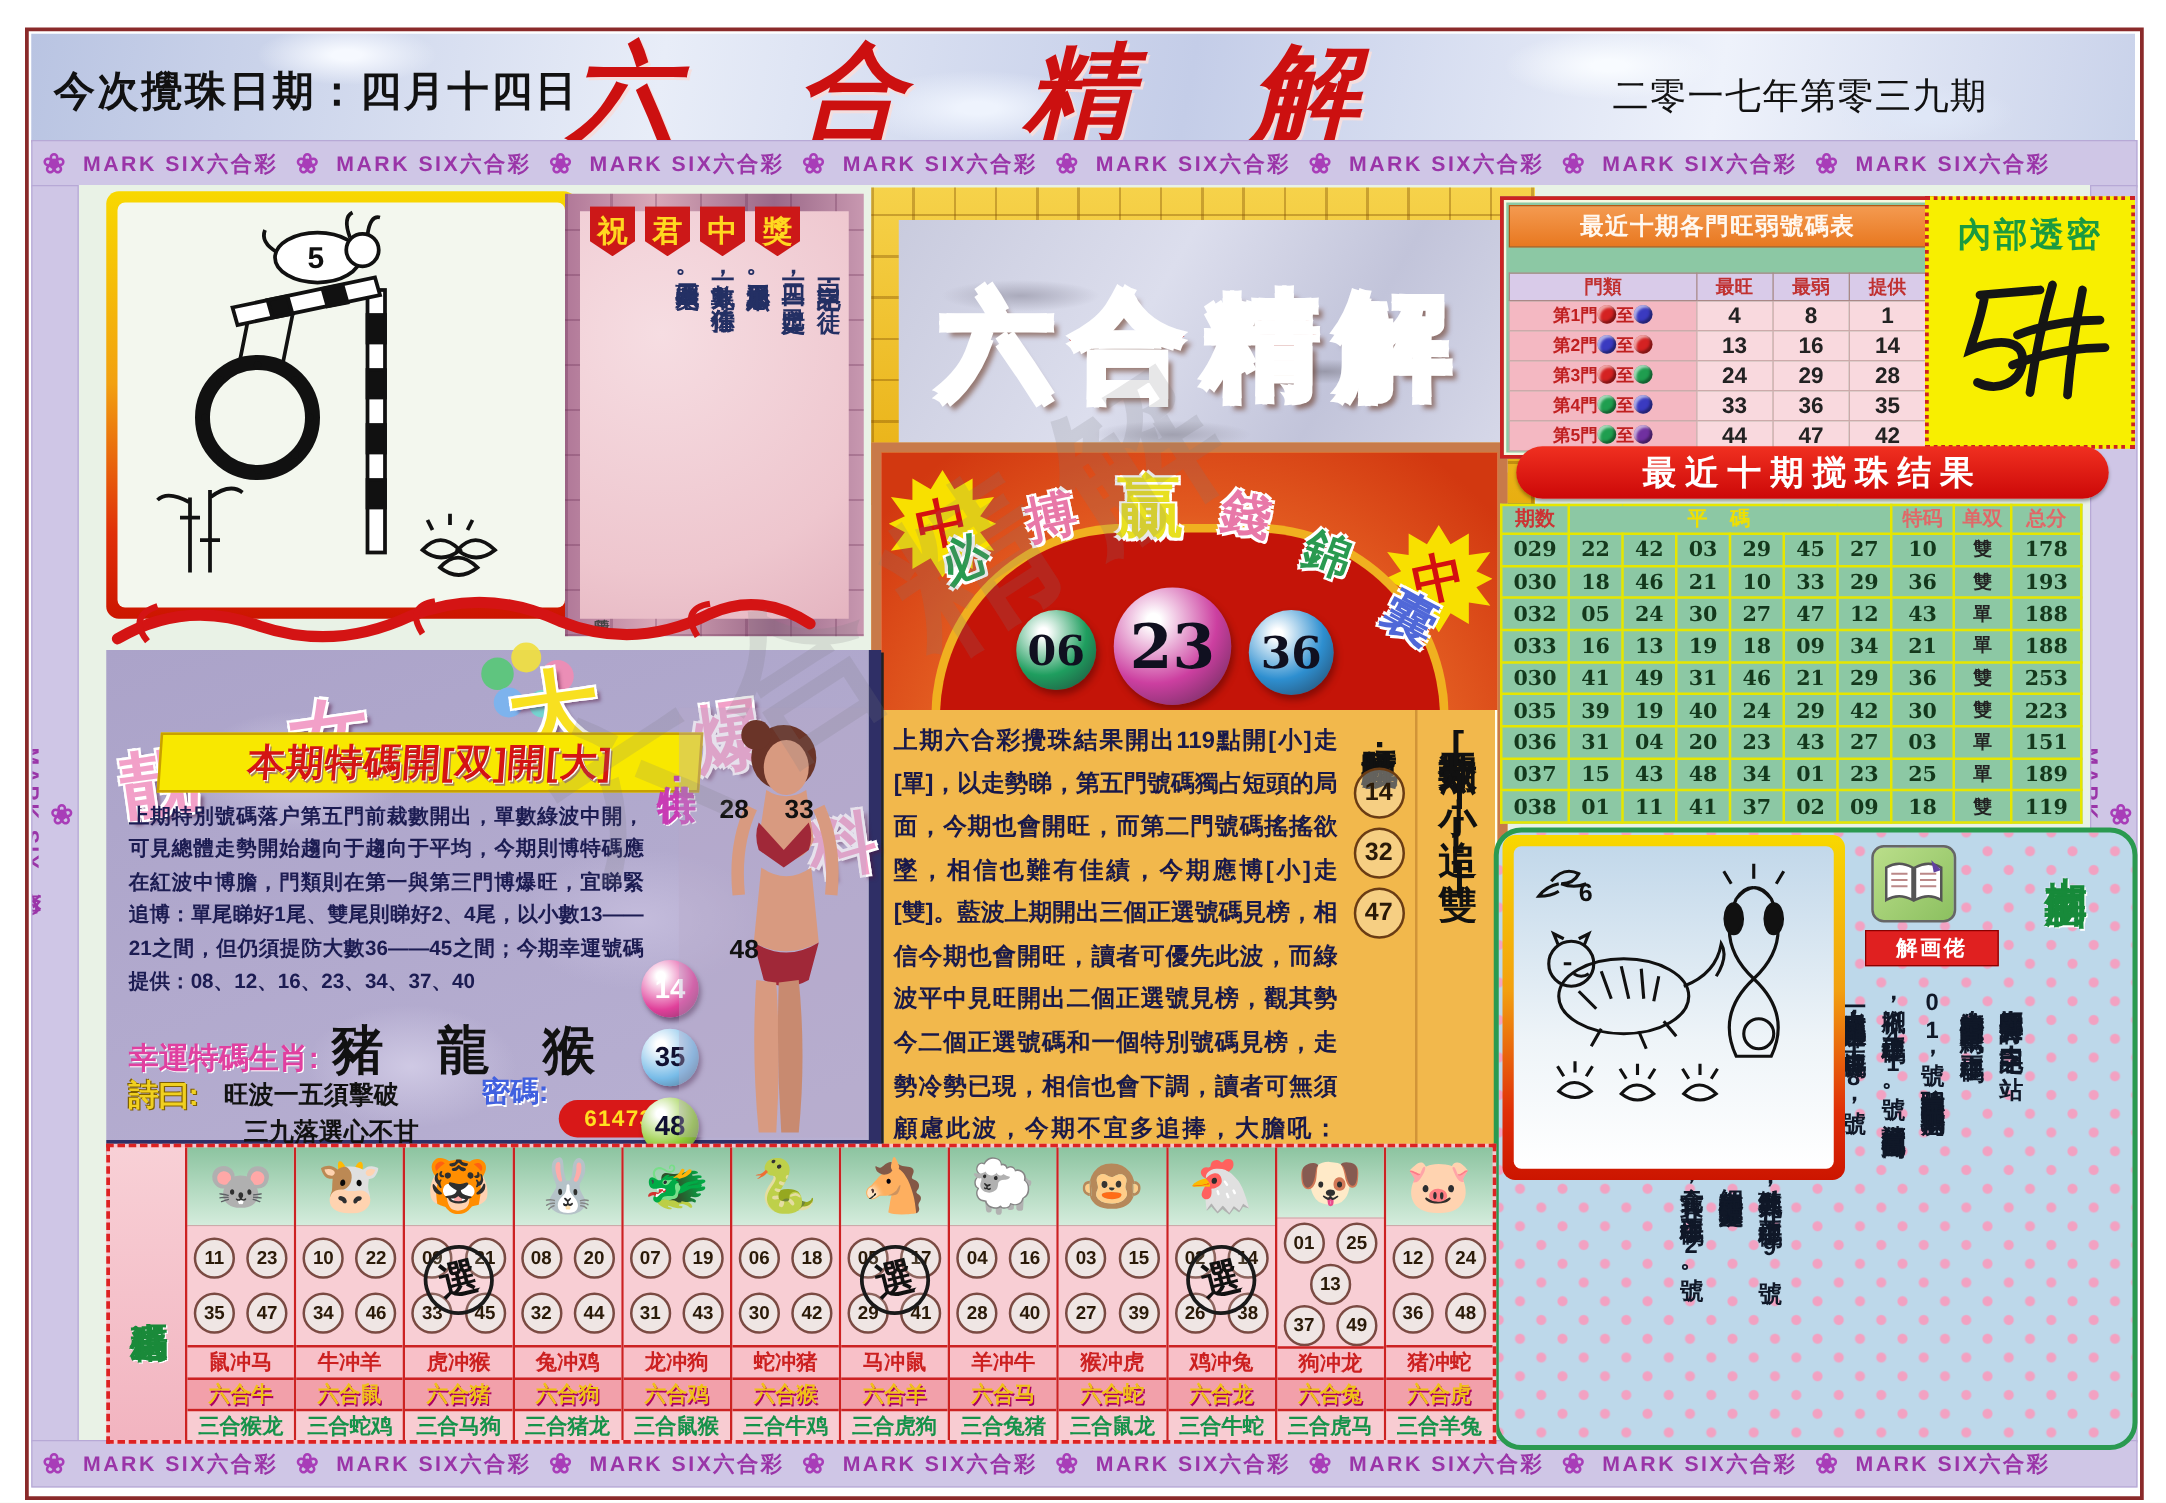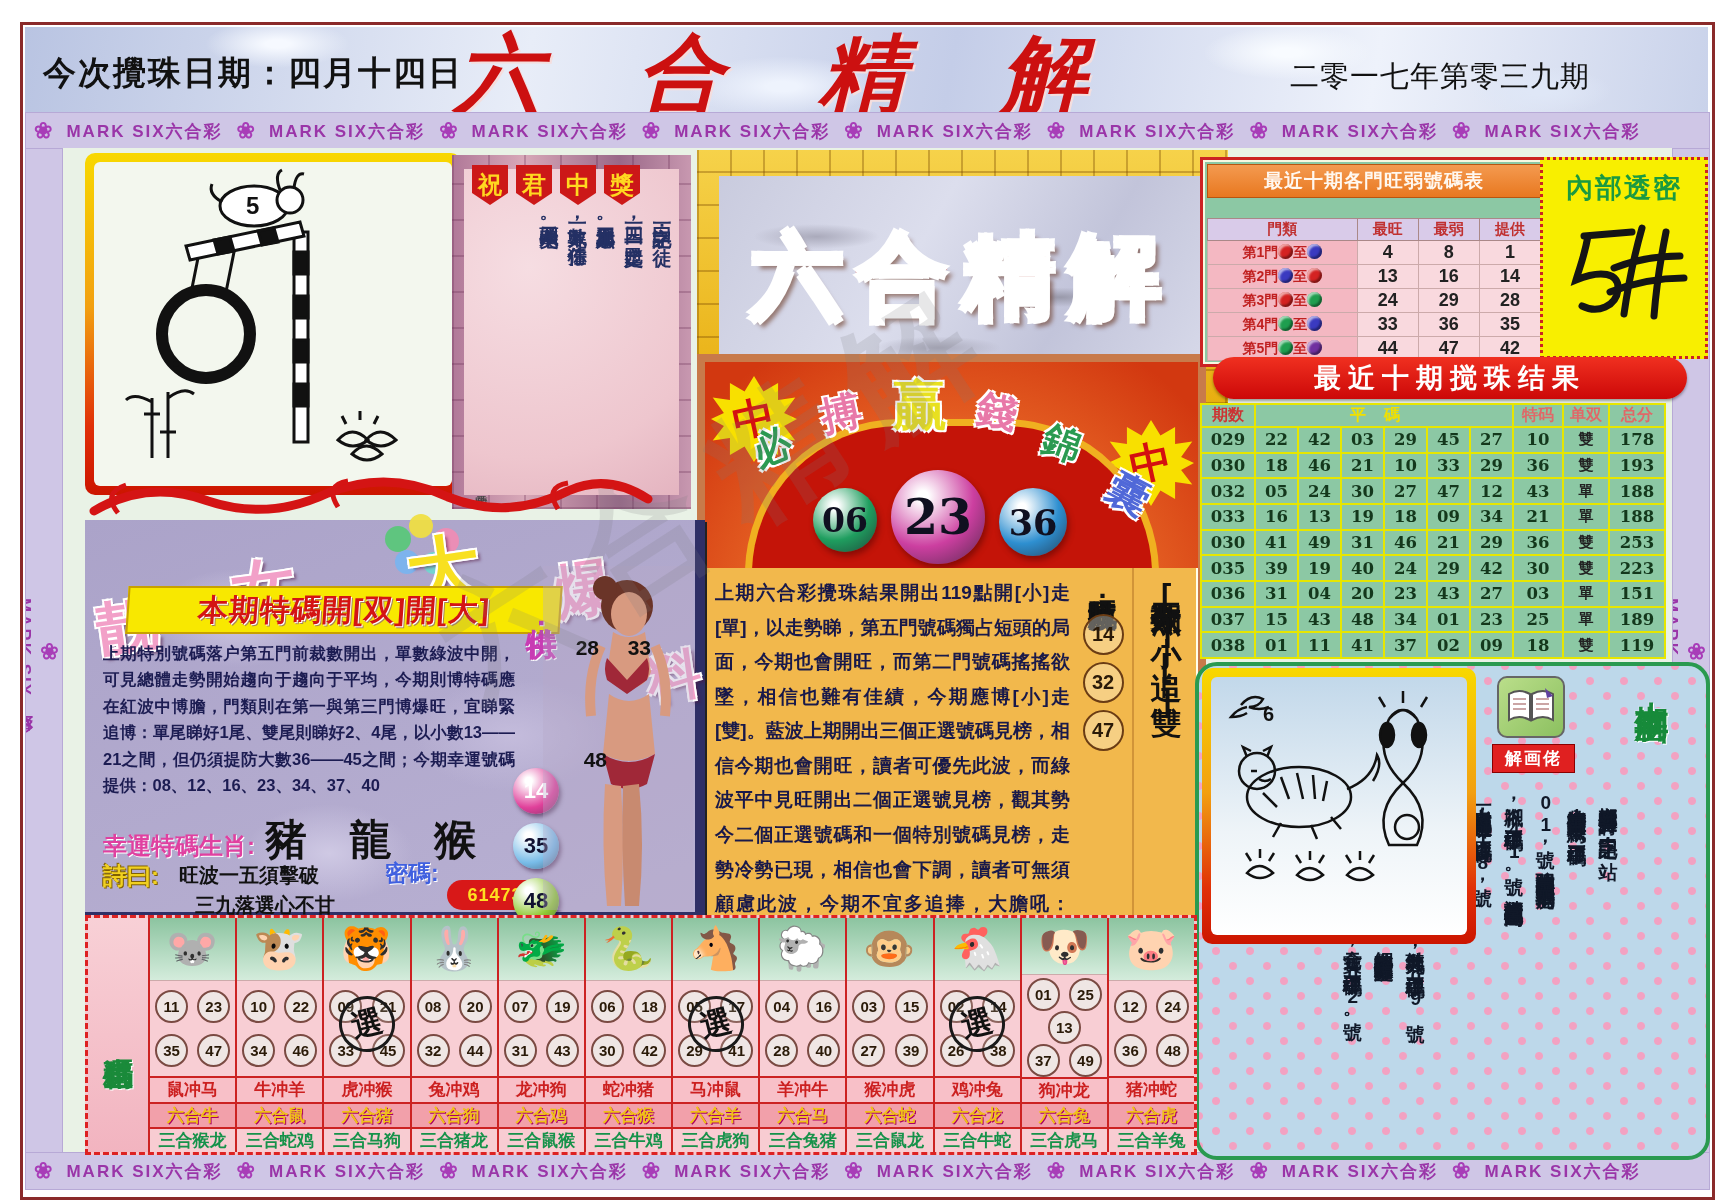--- a/index.html
+++ b/index.html
@@ -132,21 +132,21 @@
   
   #jiehua-panel{left:1195px;top:662px;width:507px;height:490px;border:4px solid #2a9a50;border-radius:22px;
      background-color:#bdd8ea;
      background-image:radial-gradient(circle,#f2a2c2 3.5px,transparent 4.5px),radial-gradient(circle,#f2a2c2 3.5px,transparent 4.5px);
      background-size:34px 30px,34px 30px;background-position:0 0,17px 15px;}
   #jiehua-title{left:1629px;top:674px;font-size:34px;font-weight:bold;color:#178a3a;letter-spacing:4px;
      text-shadow:1px 1px 0 #fff,-1px -1px 0 #cde;}
   #jiehua-icon{left:1497px;top:676px;width:64px;height:58px;background:linear-gradient(135deg,#bade8a,#8cc060);
      border:2px solid #666;border-radius:10px;display:flex;align-items:center;justify-content:center;}
   #jiehua-label{left:1492px;top:744px;background:#e02020;color:#fff;font-size:17px;font-weight:bold;
-     padding:2px 12px;letter-spacing:2px;border:1px solid #8a0000;}
+     padding:2px 24px;letter-spacing:2px;border:1px solid #8a0000;}
   .jiehua-text{font-size:19px;font-weight:bold;color:#101828;}
   .jiehua-text div{margin-left:9px;line-height:1.18;letter-spacing:1px;}
   #jiehua-text1{left:1462px;top:792px;height:352px;}
   #jiehua-text2{left:1332px;top:936px;height:212px;}
   
   #swirl{left:88px;top:477px;width:566px;height:42px;}
   #beauty-box{left:85px;top:520px;width:610px;height:392px;
      background:
        radial-gradient(ellipse 120px 70px at 25% 25%,#cfc9e4,transparent 70%),
        radial-gradient(ellipse 140px 80px at 70% 55%,#c4bcdc,transparent 70%),

